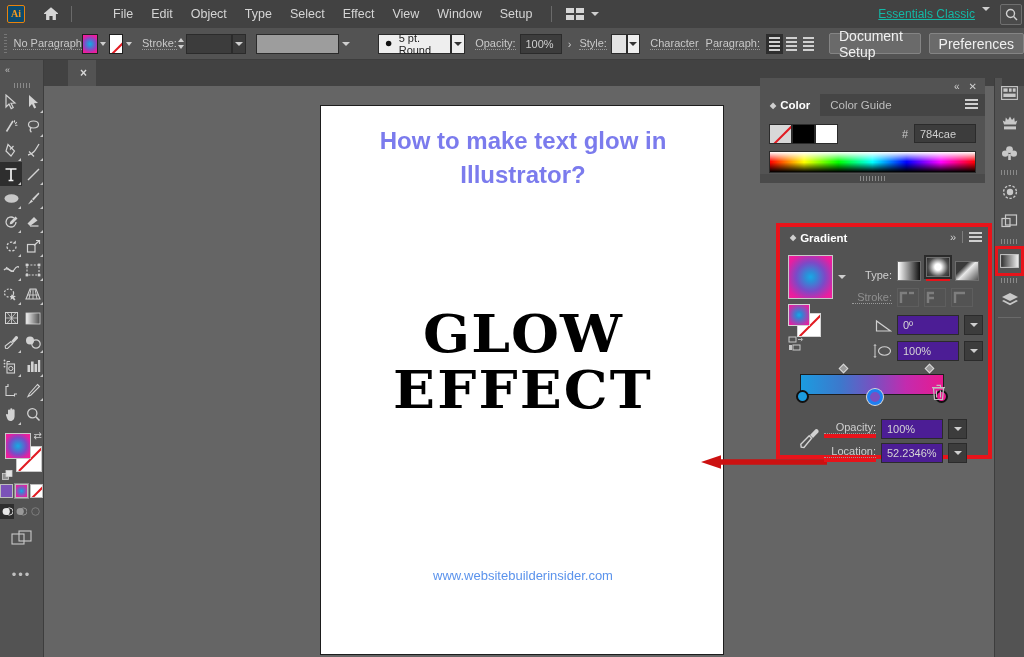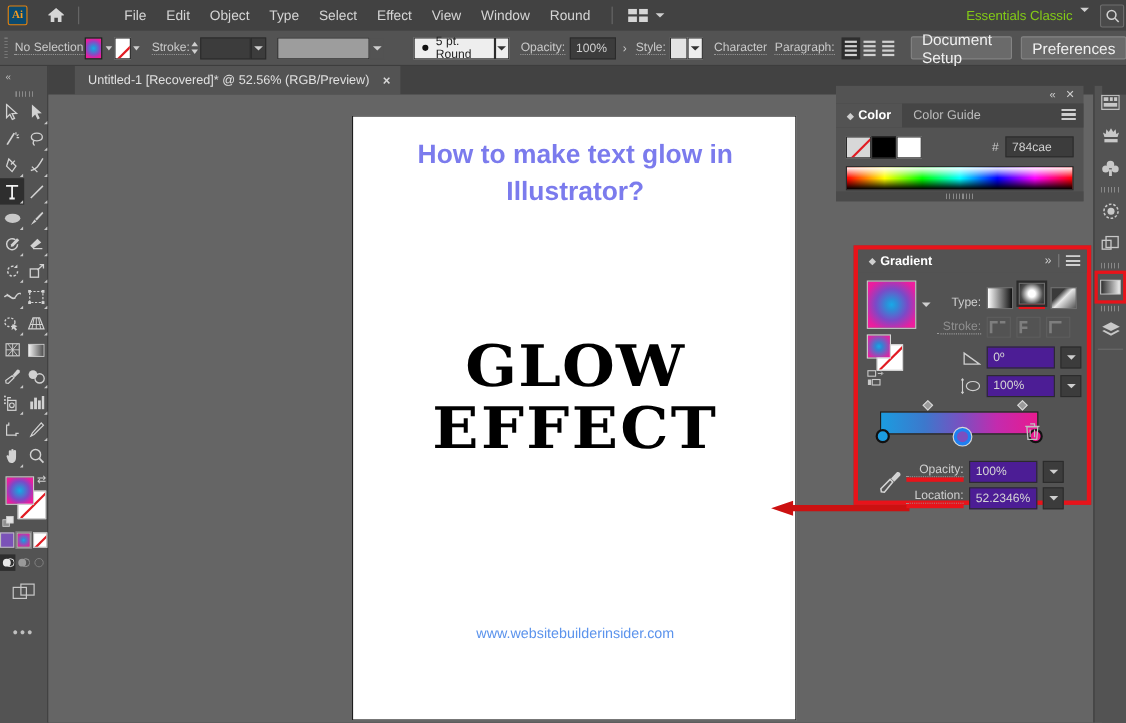--- a/index.html
+++ b/index.html
@@ -24,21 +24,21 @@
     font-size: 10px; font-weight: bold; line-height: 16px; text-align: center;
     font-family: "Liberation Serif", serif;
   }
   .home-icon { margin-left: 16px; width: 20px; height: 20px; }
   .menu-sep { width: 1px; height: 16px; background: #6a6a6a; margin: 0 10px; }
   .menu-items { display: flex; margin-left: 22px; align-items: center; }
   .menu-item {
     color: #d5d5d5; font-size: 12.5px; padding: 4px 9px; cursor: default;
   }
   .arrange-icon { display: flex; gap: 1px; margin-left: 4px; }
-  .ws-label { margin-left: auto; color: #84cc16; font-size: 12px; display: flex; align-items: flex-start; }
+  .ws-label { margin-left: auto; color: #14b8a6; font-size: 12px; display: flex; align-items: flex-start; text-decoration: underline; }
   .chev { display:inline-block; width:0;height:0;border-left:4px solid transparent;border-right:4px solid transparent;border-top:4px solid #cfcfcf; margin-left:7px; }
   .search-stub {
     width: 22px; height: 21px; margin-left: 10px; margin-right: 2px;
     border: 1px solid #6f6f6f; border-radius: 2px; background: #4a4a4a;
     display:flex; align-items:center; justify-content:center;
   }
 
   
   .controlbar {
     position: absolute; left: 0; top: 28px; width: 1024px; height: 32px;
@@ -250,21 +250,21 @@
     <div class="menu-sep"></div>
     <div class="menu-items">
       <div class="menu-item">File</div>
       <div class="menu-item">Edit</div>
       <div class="menu-item">Object</div>
       <div class="menu-item">Type</div>
       <div class="menu-item">Select</div>
       <div class="menu-item">Effect</div>
       <div class="menu-item">View</div>
       <div class="menu-item">Window</div>
-      <div class="menu-item">Round</div>
+      <div class="menu-item">Setup</div>
     </div>
     <div class="menu-sep"></div>
     <span class="arrange-icon">
       <svg width="18" height="12" viewBox="0 0 18 12">
           <rect x="0" y="0" width="8" height="5" fill="#d6d6d6"></rect>
           <rect x="10" y="0" width="8" height="5" fill="#d6d6d6"></rect>
           <rect x="0" y="7" width="8" height="5" fill="#d6d6d6"></rect>
           <rect x="10" y="7" width="8" height="5" fill="#d6d6d6"></rect>
         </svg>
       <i class="chev" style="margin-left:6px;margin-top:4px"></i>
@@ -276,21 +276,21 @@
     <div class="search-stub">
       <svg width="13" height="13" viewBox="0 0 13 13">
           <circle cx="5.5" cy="5.5" r="4" stroke="#d0d0d0" stroke-width="1.4" fill="none"></circle>
           <path d="M8.6 8.6 12 12" stroke="#d0d0d0" stroke-width="1.4"></path>
         </svg>
     </div>
   </div>
 
   <div class="controlbar">
     <div class="grip"></div>
-    <div class="cb-label dotted" style="width:92px">No Selection</div>
+    <div class="cb-label dotted" style="width:92px">No Paragraph</div>
 
     <div class="sw-fill"></div>
     <div class="mini-chev">
         <i></i>
       </div>
     <div class="sw-none"></div>
     <div class="mini-chev">
         <i></i>
       </div>
 
@@ -351,21 +351,20 @@
         <span></span>
       </div>
 
     <div class="btn-grey" style="margin-left:12px">Document Setup</div>
     <div class="btn-grey" style="margin-left:8px">Preferences</div>
   </div>
 
   <div class="tabbar">
     <div class="coll-arrows">«</div>
     <div class="doctab">
-      <span class="title">Untitled-1 [Recovered]* @ 52.56% (RGB/Preview)</span>
       <span class="x">×</span>
     </div>
   </div>
 
   <div class="toolbar">
     <div class="tb-head">
         <span>«</span>
       </div>
     <div class="tb-grip">
         <i></i>

